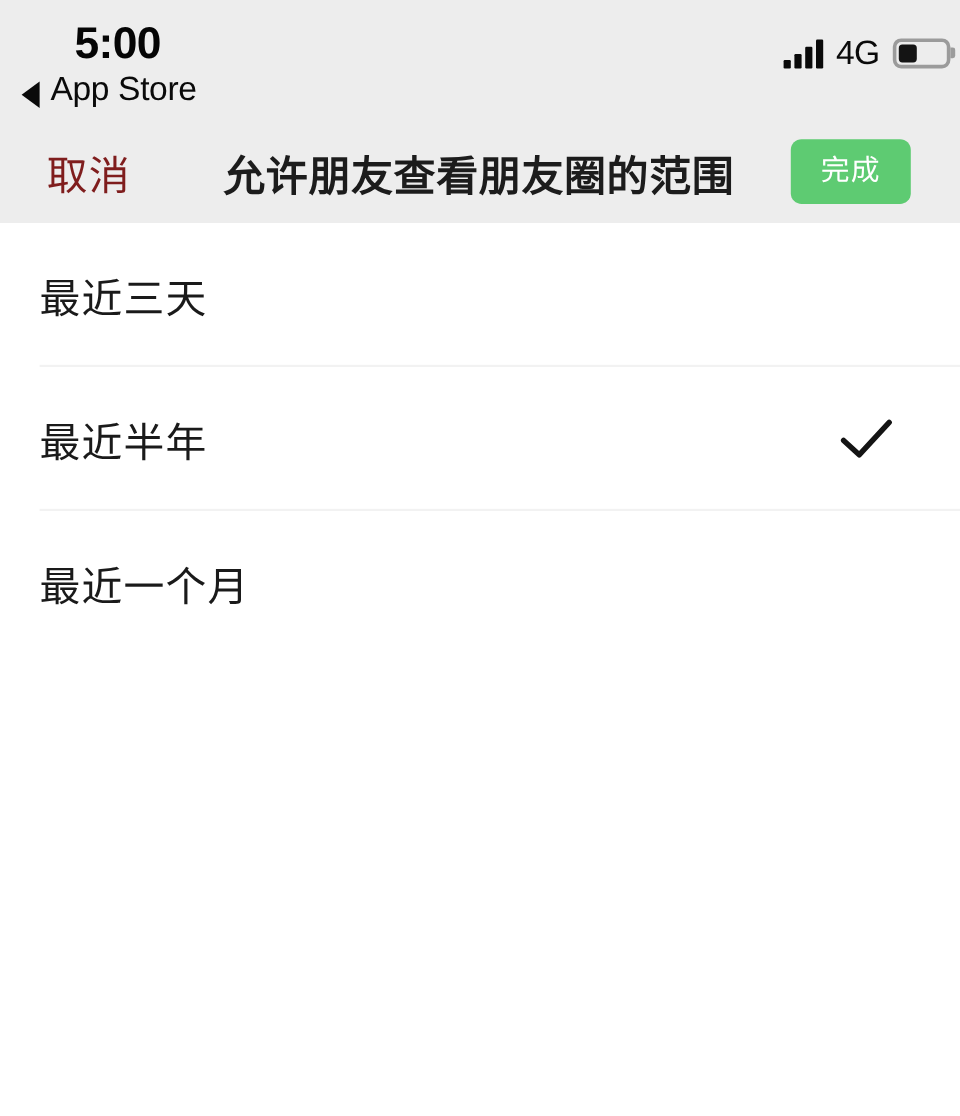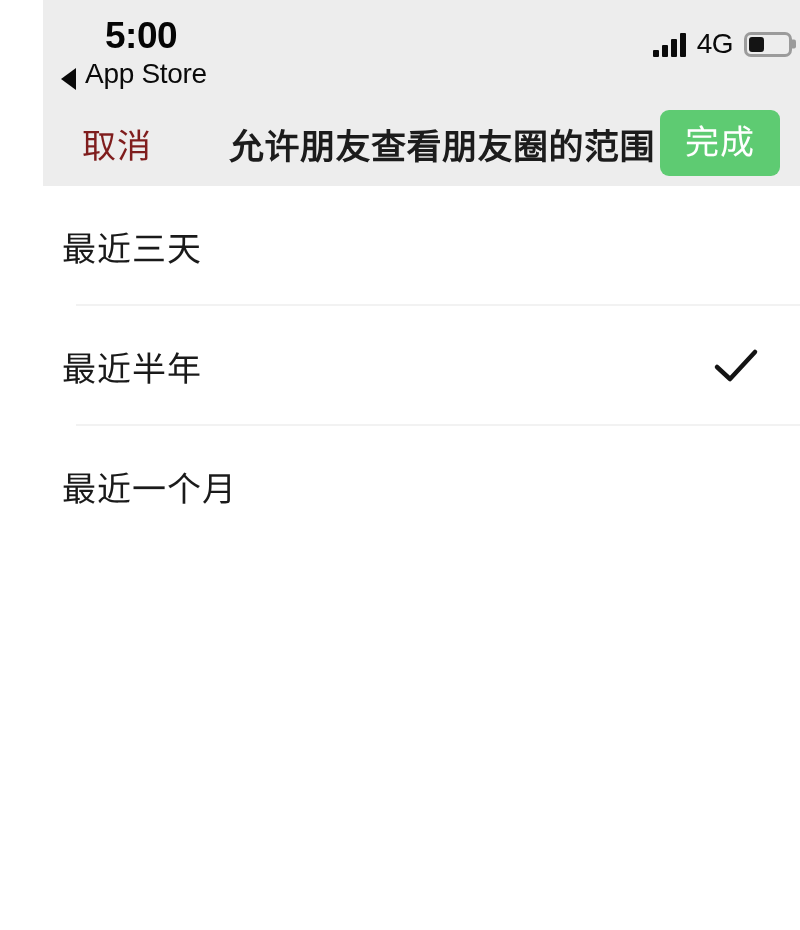--- a/index.html
+++ b/index.html
@@ -130,42 +130,42 @@
   .nav-title {
     position: absolute;
     left: 186px;
     font-size: 35px;
     font-weight: bold;
     color: #1c1c1c;
     letter-spacing: 0.5px;
   }
   .nav-done {
     position: absolute;
-    right: 20px;
+    right: 41px;
     background: #5ecb72;
     color: #ffffff;
-    font-size: 34px;
+    font-size: 24px;
     padding: 13px 25px;
     border: none;
     border-radius: 9px;
     letter-spacing: 1px;
     cursor: pointer;
     font-family: inherit;
     line-height: 1.15;
   }
 
   
   .options-list {
     background: #ffffff;
   }
   .option-row {
     height: 120px;
     display: flex;
     align-items: center;
-    padding: 0 19px;
+    padding: 0 33px;
     position: relative;
     box-sizing: border-box;
     cursor: pointer;
     background: #ffffff;
   }
   .option-row::after {
     content: "";
     position: absolute;
     left: 33px;
     right: 0;
@@ -196,21 +196,20 @@
     font-size: 28px;
     color: #9a9a9a;
     letter-spacing: 0.5px;
     line-height: 1.35;
   }
 
   .page {
     display: flex;
     flex-direction: column;
     height: 930px;
-    margin-left: 43px;
   }
 
   
   .watermark {
     position: absolute;
     right: 22px;
     bottom: 12px;
     display: flex;
     align-items: center;
     gap: 8px;

